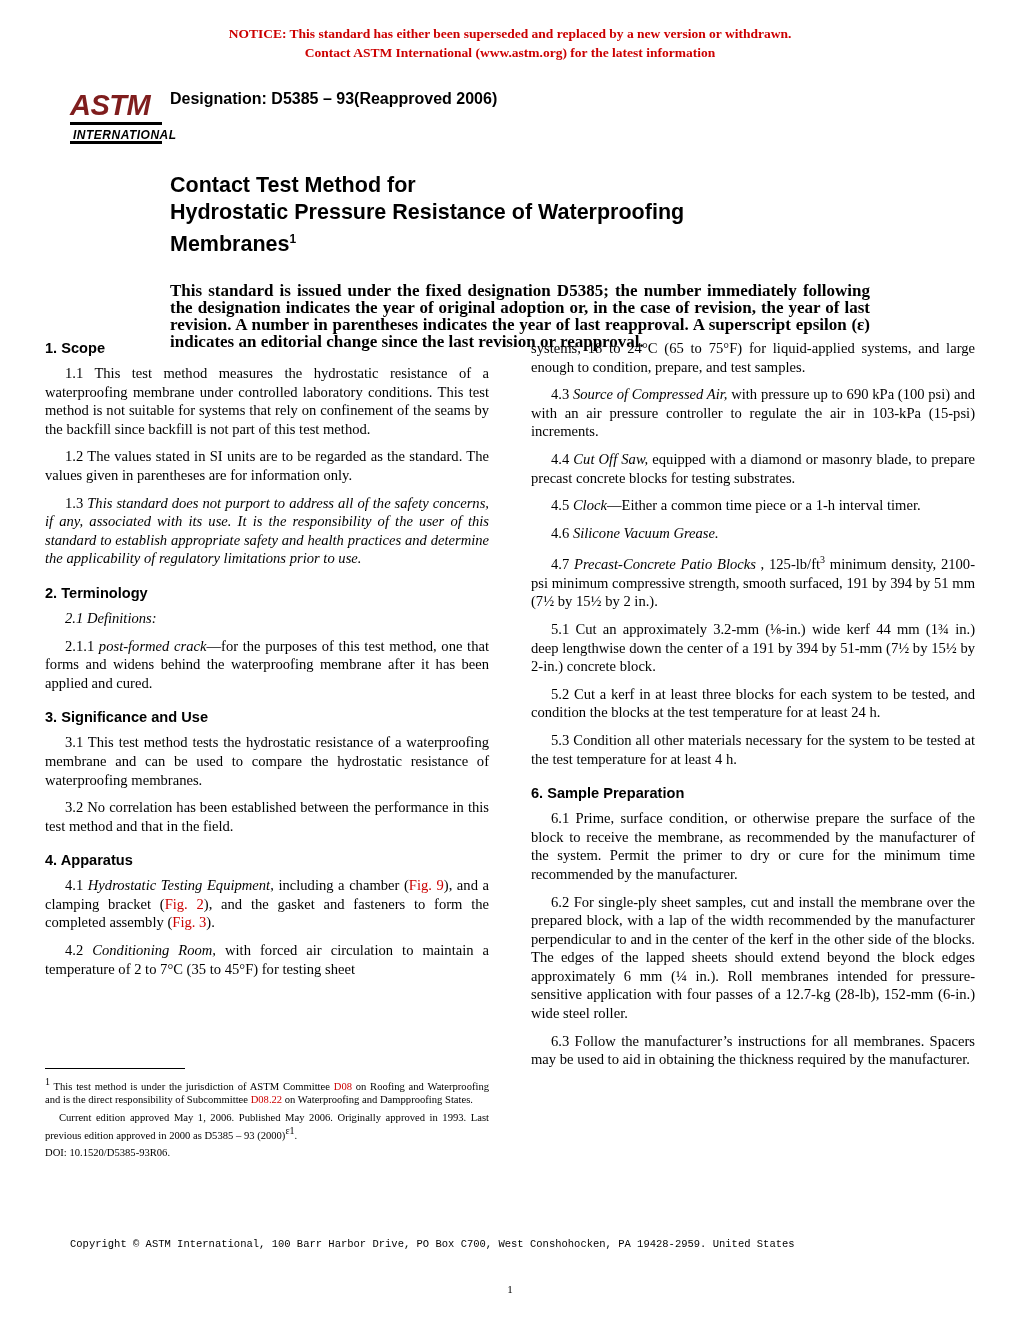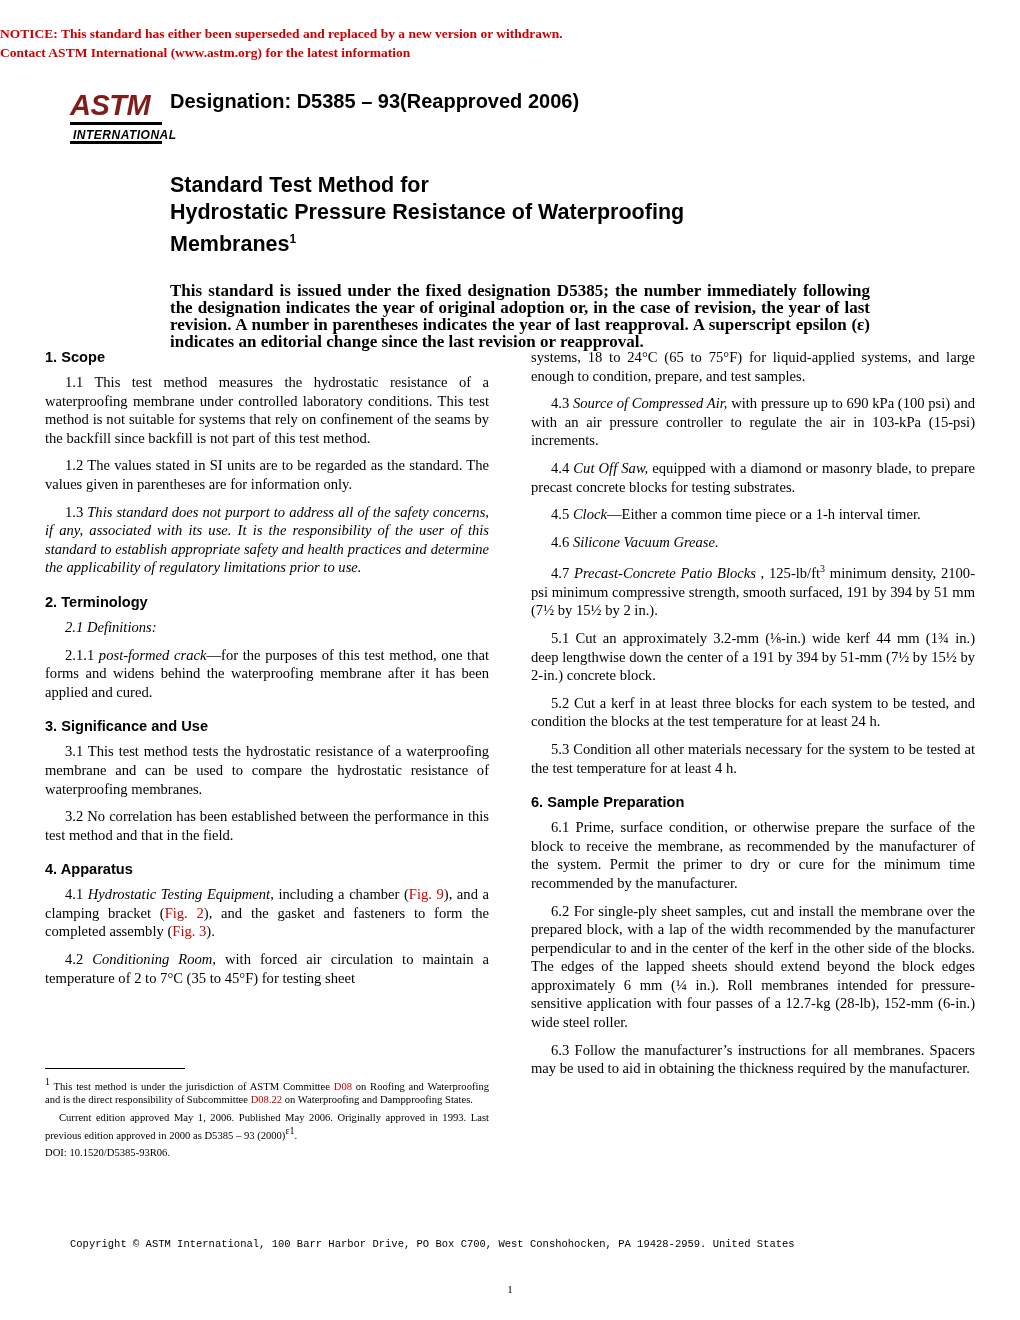--- a/index.html
+++ b/index.html
@@ -21,20 +21,21 @@
     height: 1320px;
     box-sizing: border-box;
     padding: 0;
   }
   
   .notice {
     position: absolute;
     top: 24px;
     left: 0;
     width: 1020px;
+    text-align: center;
     color: #cc0000;
     font-family: "Liberation Serif", serif;
     font-weight: bold;
     font-size: 13.5px;
     line-height: 19px;
   }
   
   .header {
     position: absolute;
     top: 78px;
@@ -87,21 +88,21 @@
     width: 92px;
     height: 2.5px;
     background: #000;
   }
   .designation {
     position: absolute;
     left: 100px;
     top: 12px;
     font-family: "Liberation Sans", sans-serif;
     font-weight: bold;
-    font-size: 20px;
+    font-size: 16px;
     color: #000;
   }
   
   .title-block {
     position: absolute;
     top: 172px;
     left: 170px;
     width: 790px;
   }
   .title {
@@ -120,21 +121,21 @@
     font-family: "Liberation Serif", serif;
     font-size: 17px;
     line-height: 17px;
     text-align: justify;
     width: 700px;
     font-weight: bold;
   }
   
   .columns {
     position: absolute;
-    top: 348px;
+    top: 339px;
     left: 45px;
     width: 930px;
     height: 860px;
   }
   .col {
     position: absolute;
     top: 0;
     width: 444px;
     font-size: 14.6px;
     line-height: 18.6px;
@@ -209,21 +210,21 @@
       <div class="astm-text">ASTM</div>
       <div class="bar"></div>
       <div class="intl-text">INTERNATIONAL</div>
       <div class="bar2"></div>
     </div>
     <div class="designation">Designation: D5385 – 93(Reapproved 2006)</div>
   </div>
 
   <div class="title-block">
     <div class="title">
-      <span>Standard Test Method for</span><br>
+      <span>Contact Test Method for</span><br>
       <span>Hydrostatic Pressure Resistance of Waterproofing</span><br>
       <span>Membranes</span><sup>1</sup>
     </div>
     <div class="std-note">This standard is issued under the fixed designation D5385; the number immediately following the designation indicates the year of original adoption or, in the case of revision, the year of last revision. A number in parentheses indicates the year of last reapproval. A superscript epsilon (ε) indicates an editorial change since the last revision or reapproval.</div>
   </div>
 
   <div class="columns">
 
     <div class="col col-left">
 

